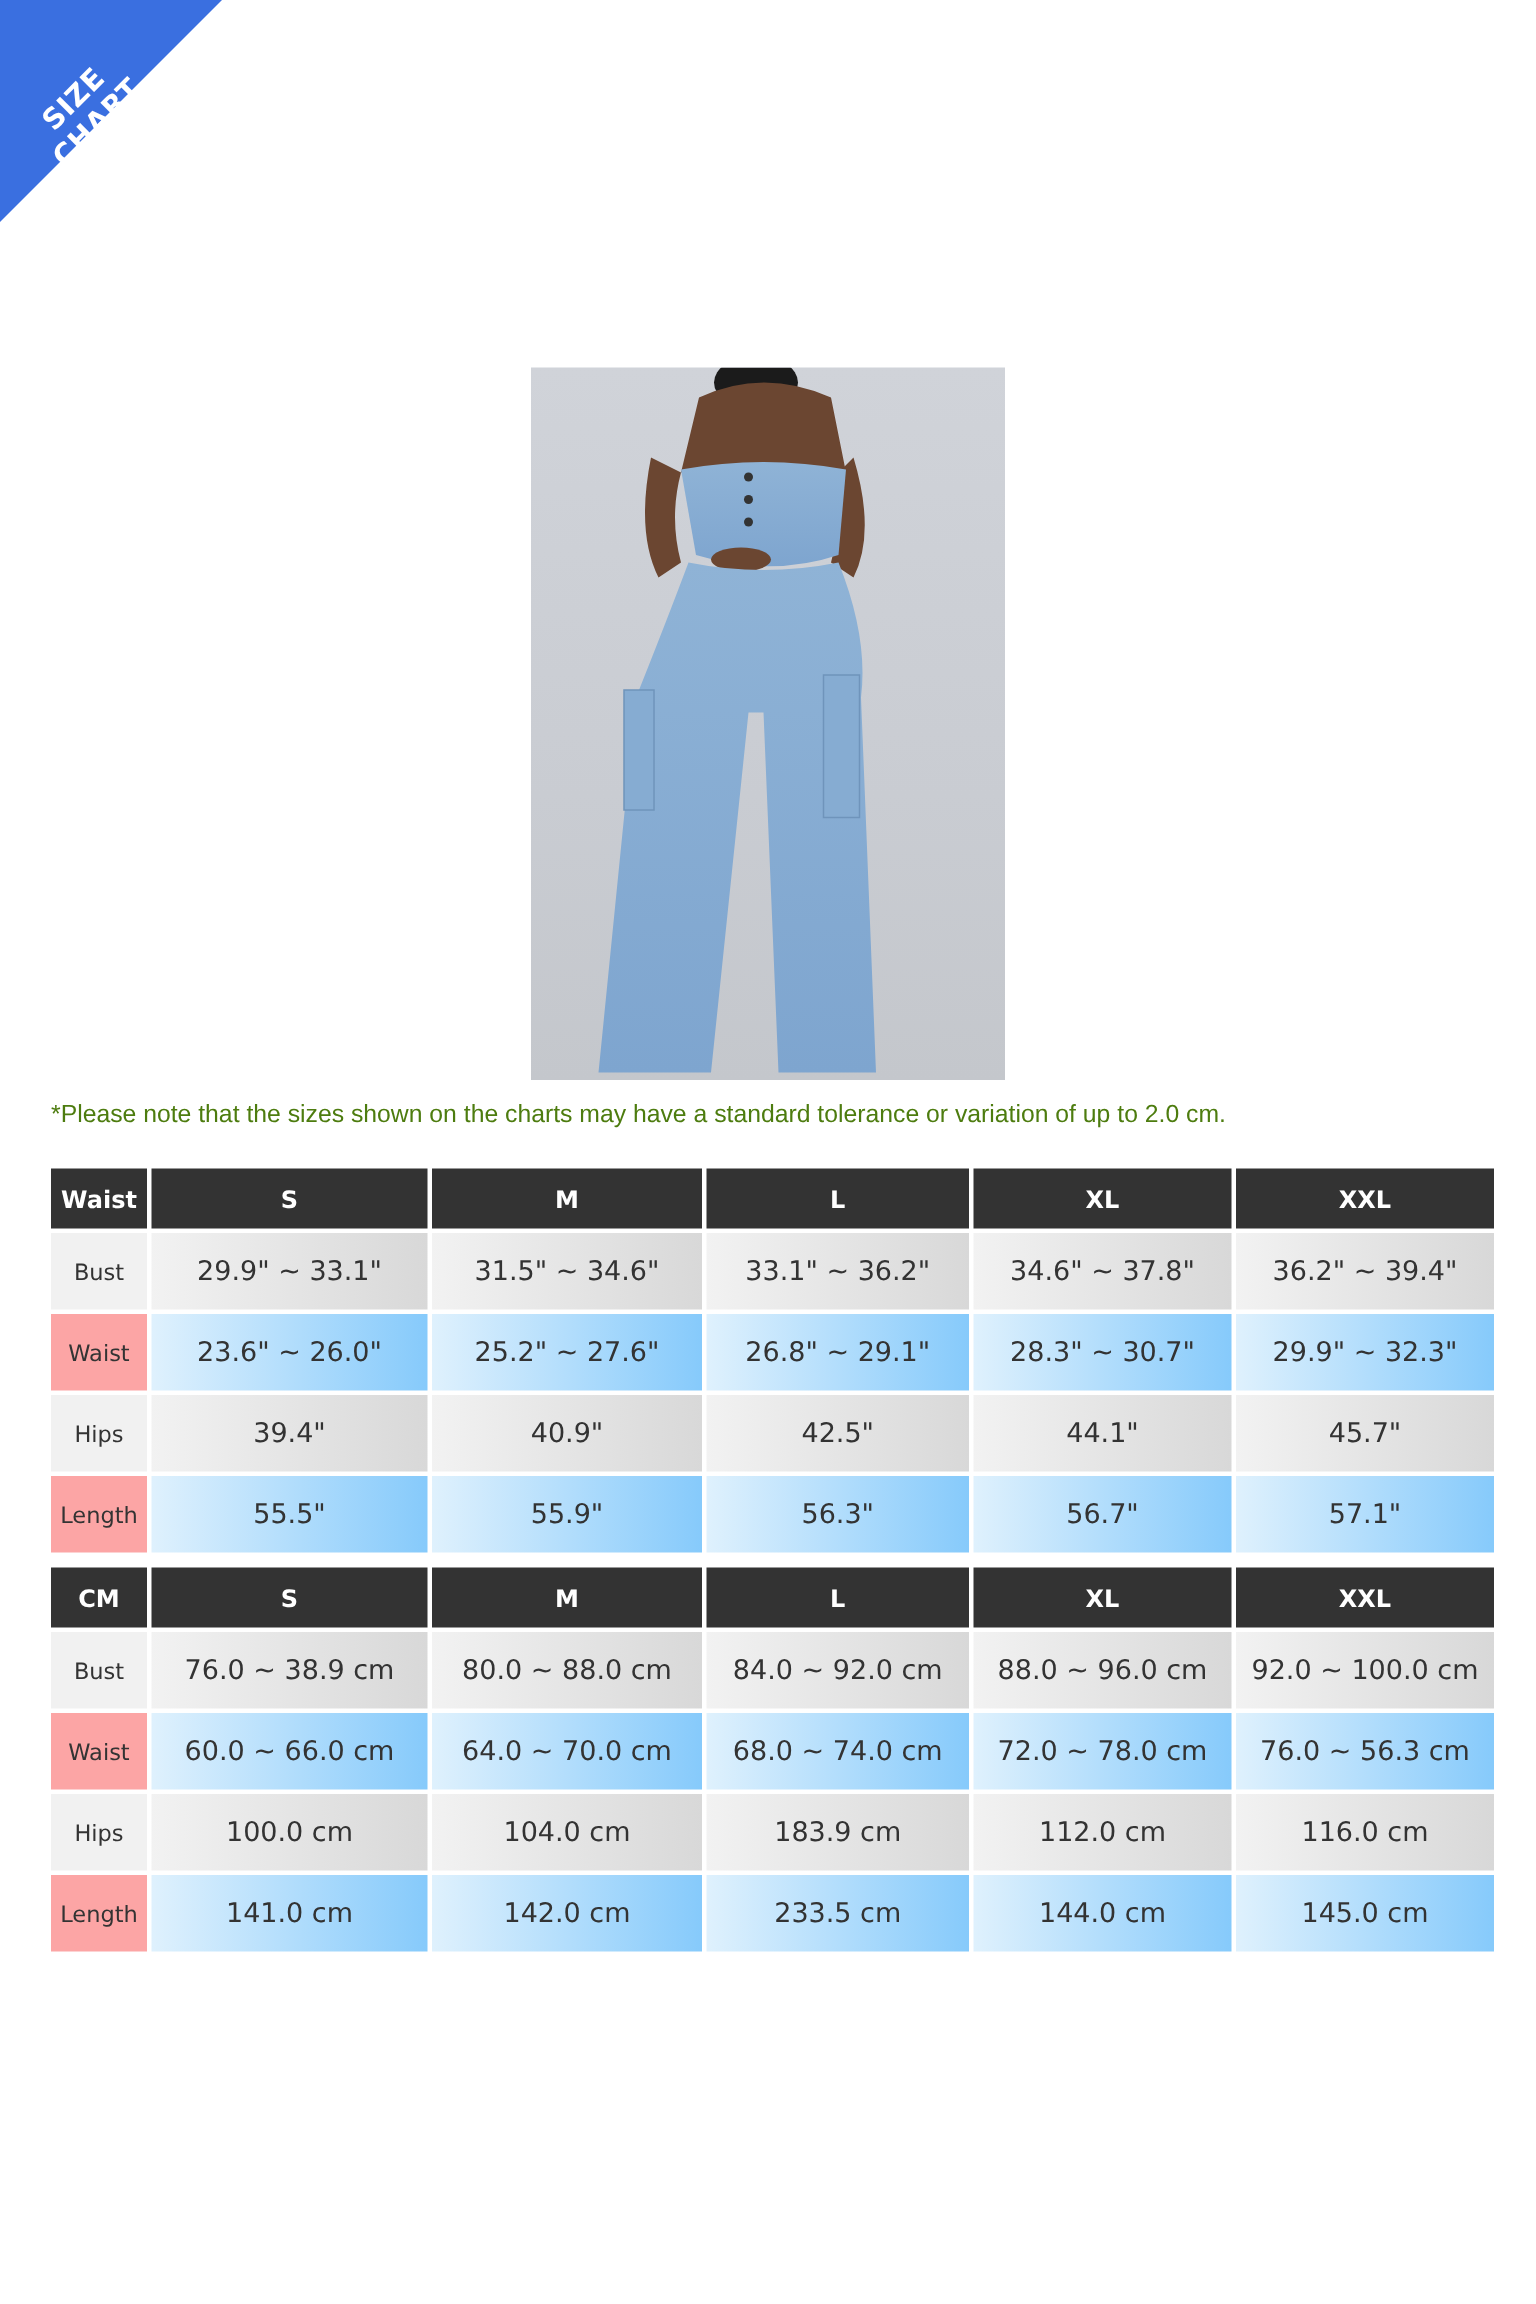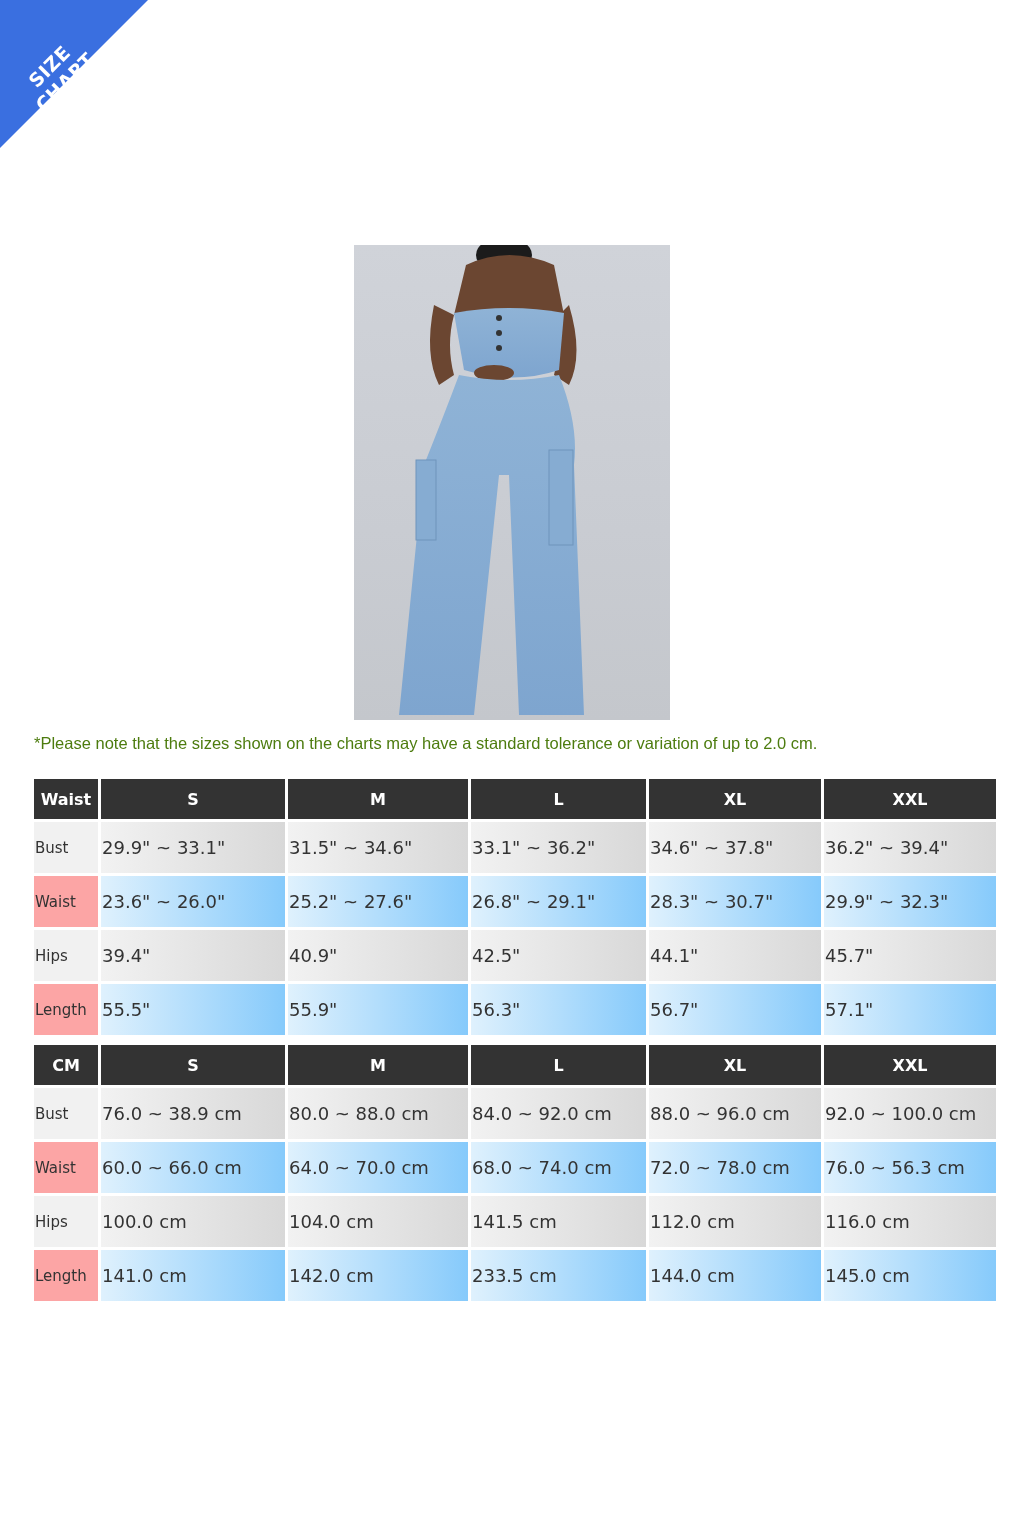--- a/index.html
+++ b/index.html
@@ -26,21 +26,21 @@
   }
   table.sz {
     position:absolute; left:34px; border-collapse:separate; border-spacing:3px 3px;
     margin-left:-3px;
   }
   table.sz th {
     background:#333333; color:#fff; font-weight:bold; font-size:16px; height:38px;
     font-family:"DejaVu Sans", sans-serif;
   }
   table.sz td {
-    height:49px; text-align:left; font-size:18px; color:#333;
+    height:49px; text-align:center; font-size:18px; color:#333;
     font-family:"DejaVu Sans", sans-serif;
     margin-left:36px;
   }
   table.sz td.lbl { font-size:15px; width:58px; }
   tr.gray td { background:linear-gradient(90deg,#f2f2f2,#d8d8d8); }
   tr.blue td { background:linear-gradient(90deg,#dff1fd,#86cafb); }
   tr.gray td.lbl { background:#f1f1f1; }
   tr.blue td.lbl { background:#fca5a5; }
   .t1 { top:776px; }
   .t2 { top:1042px; }
@@ -149,21 +149,21 @@
       <td>60.0 ~ 66.0 cm</td>
       <td>64.0 ~ 70.0 cm</td>
       <td>68.0 ~ 74.0 cm</td>
       <td>72.0 ~ 78.0 cm</td>
       <td>76.0 ~ 56.3 cm</td>
     </tr>
     <tr class="gray">
       <td class="lbl">Hips</td>
       <td>100.0 cm</td>
       <td>104.0 cm</td>
-      <td>141.5 cm</td>
+      <td>183.9 cm</td>
       <td>112.0 cm</td>
       <td>116.0 cm</td>
     </tr>
     <tr class="blue">
       <td class="lbl">Length</td>
       <td>141.0 cm</td>
       <td>142.0 cm</td>
       <td>233.5 cm</td>
       <td>144.0 cm</td>
       <td>145.0 cm</td>

